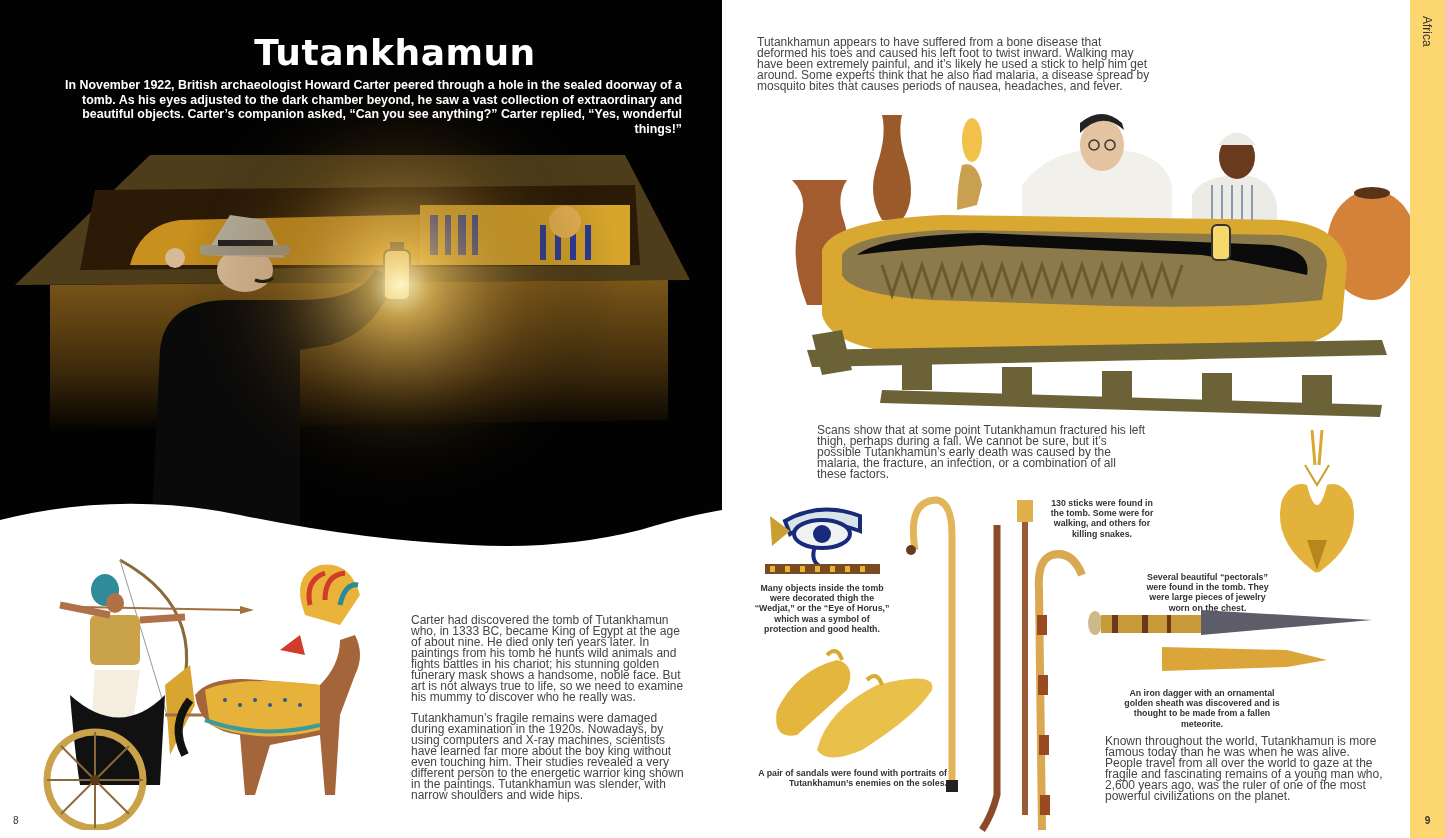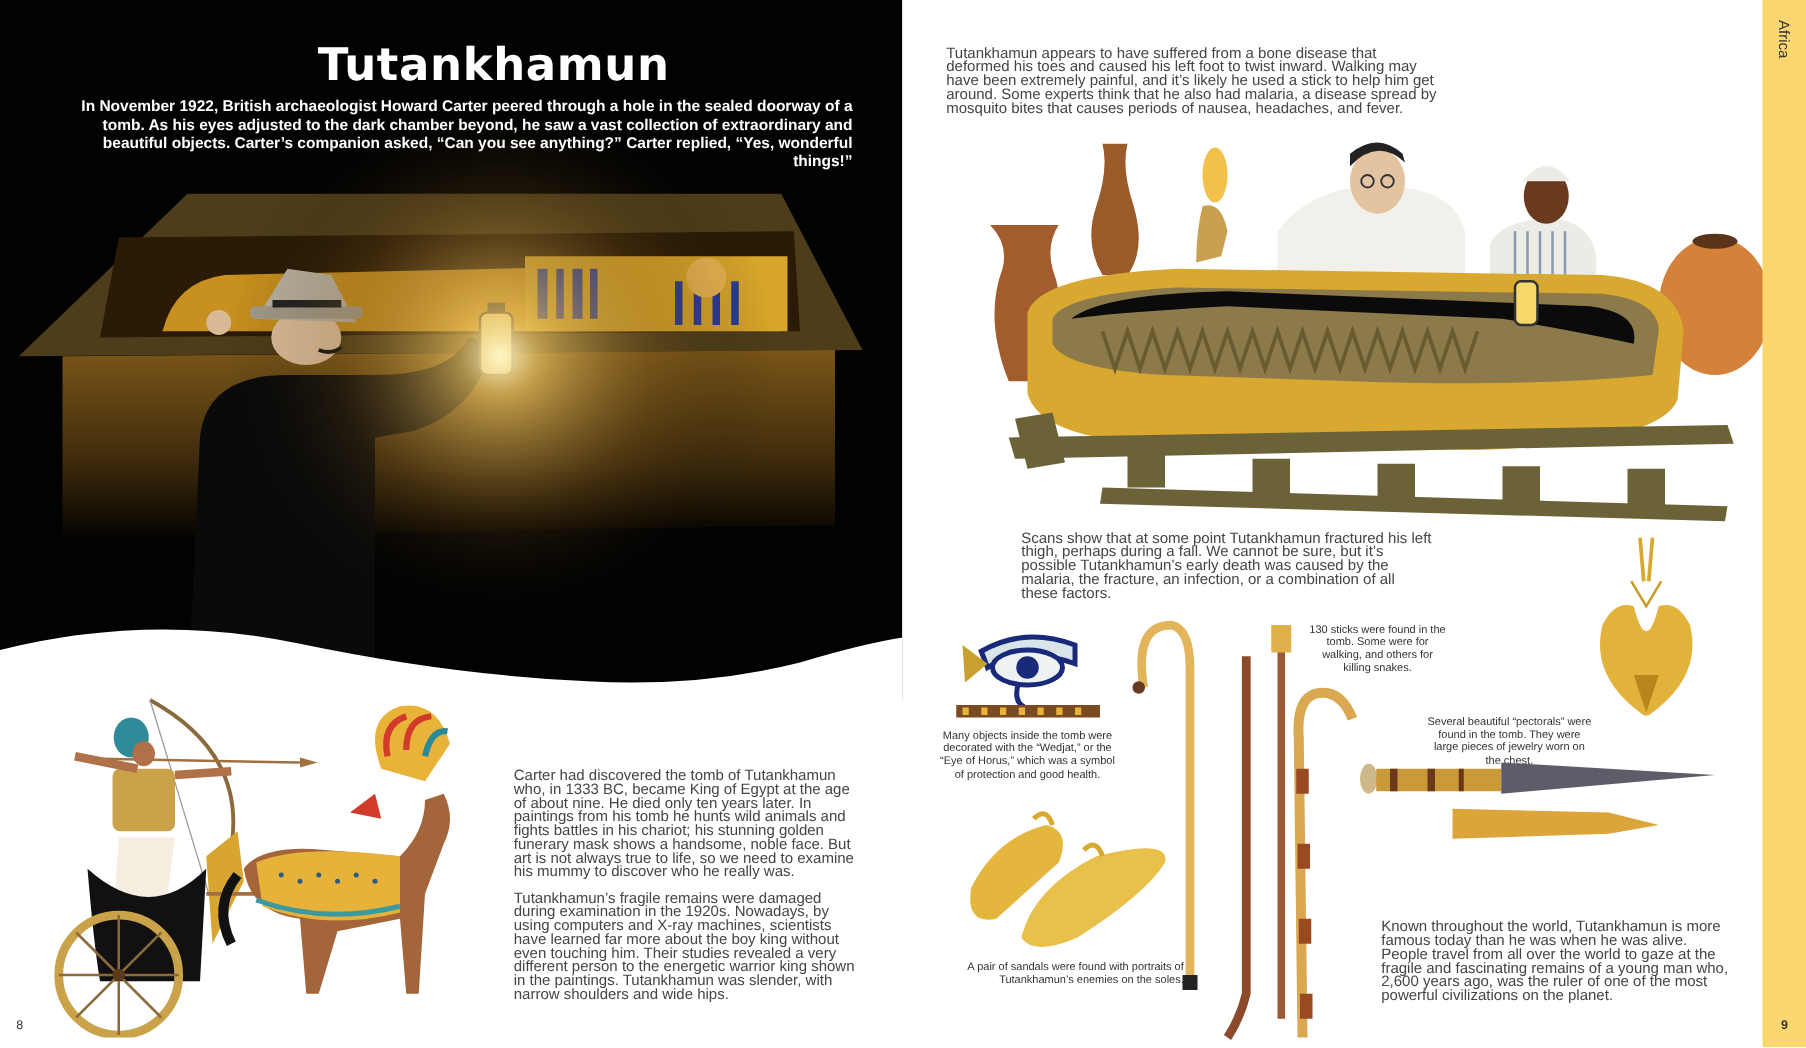--- a/index.html
+++ b/index.html
@@ -12,21 +12,21 @@
   
   .dark-scene { position: absolute; left: 0; top: 0; width: 722px; height: 560px; background: #020202; }
   .dark-scene svg { position: absolute; left: 0; top: 0; }
 
   .title { position: absolute; left: 0; width: 722px; top: 32px; text-align: center; color: #fff;
            font-family: "DejaVu Sans", sans-serif; font-weight: bold; font-size: 36px; letter-spacing: 0.5px; margin-left: 34px; }
   .intro { position: absolute; left: 40px; width: 642px; top: 78px; text-align: right; color: #fff;
            font-family: "Liberation Sans", sans-serif; font-weight: bold; font-size: 12.4px; line-height: 14.5px; }
 
   .body-text { position: absolute; font-size: 12px; line-height: 11px; color: #444; }
-  .caption { position: absolute; text-align: center; font-size: 8.8px; line-height: 10.2px; color: #333; }
+  .caption { position: absolute; text-align: center; font-size: 8.8px; line-height: 10.2px; color: #333; font-weight: bold; }
 
   .page-num { position: absolute; font-size: 10px; color: #333; }
 
   .side-tab { position: absolute; right: 0; top: 0; width: 35px; height: 838px; background: #fcd66e; }
   .side-tab-label { position: absolute; top: 16px; left: 10px; writing-mode: vertical-rl; font-size: 12px; color: #333; }
   .side-tab-num { position: absolute; bottom: 12px; width: 100%; text-align: center; font-size: 10px; color: #333; font-weight: bold; }
 
   .illus { position: absolute; }
 </style>
 </head>
@@ -209,21 +209,21 @@
     <g fill="#e9b33a">
         <rect x="10" y="70" width="5" height="6"></rect>
         <rect x="25" y="70" width="5" height="6"></rect>
         <rect x="40" y="70" width="5" height="6"></rect>
         <rect x="55" y="70" width="5" height="6"></rect>
         <rect x="70" y="70" width="5" height="6"></rect>
         <rect x="85" y="70" width="5" height="6"></rect>
         <rect x="100" y="70" width="5" height="6"></rect>
       </g>
   </svg>
-  <div class="caption" style="left:30px; top:583px; width:140px;">Many objects inside the tomb were decorated with the “Wedjat,” or the “Eye of Horus,” which was a symbol of protection and good health.</div>
+  <div class="caption" style="left:30px; top:583px; width:140px;">Many objects inside the tomb were decorated thigh the “Wedjat,” or the “Eye of Horus,” which was a symbol of protection and good health.</div>
 
   <svg class="illus" style="left:45px; top:640px;" width="175" height="120" viewBox="0 0 175 120">
     <path d="M10,70 Q30,30 70,20 Q90,25 80,50 L30,95 Q5,100 10,70 Z" fill="#e4b63e"></path>
     <path d="M50,110 Q60,70 110,45 Q170,30 165,50 Q150,75 95,110 Q60,125 50,110 Z" fill="#e9c04a"></path>
     <path d="M60,15 Q70,5 75,20" stroke="#d9a830" stroke-width="4" fill="none"></path>
     <path d="M100,40 Q110,30 115,45" stroke="#d9a830" stroke-width="4" fill="none"></path>
   </svg>
   <div class="caption" style="left:35px; top:768px; width:190px;text-align:right;">A pair of sandals were found with portraits of Tutankhamun’s enemies on the soles.</div>
 
   <svg class="illus" style="left:175px; top:495px;" width="215" height="340" viewBox="0 0 215 340">
@@ -255,20 +255,21 @@
     <ellipse cx="8" cy="18" rx="7" ry="12" fill="#cdb98a"></ellipse>
     <rect x="14" y="10" width="100" height="18" fill="#c99a3a"></rect>
     <g fill="#6a3a18">
         <rect x="25" y="10" width="6" height="18"></rect>
         <rect x="55" y="10" width="6" height="18"></rect>
         <rect x="80" y="10" width="4" height="18"></rect>
       </g>
     <polygon points="114,5 285,15 114,30" fill="#5d5d6a"></polygon>
     <polygon points="75,42 200,45 240,55 200,62 75,66" fill="#dba53a"></polygon>
   </svg>
+  <div class="caption" style="left:400px; top:688px; width:160px;">An iron dagger with an ornamental golden sheath was discovered and is thought to be made from a fallen meteorite.</div>
 
   <div class="body-text" style="left:383px; top:736px; width:285px;">Known throughout the world, Tutankhamun is more famous today than he was when he was alive. People travel from all over the world to gaze at the fragile and fascinating remains of a young man who, 2,600 years ago, was the ruler of one of the most powerful civilizations on the planet.</div>
 
   <div class="side-tab">
     <div class="side-tab-label">Africa</div>
     <div class="side-tab-num">9</div>
   </div>
 </div>
 
 </body></html>

